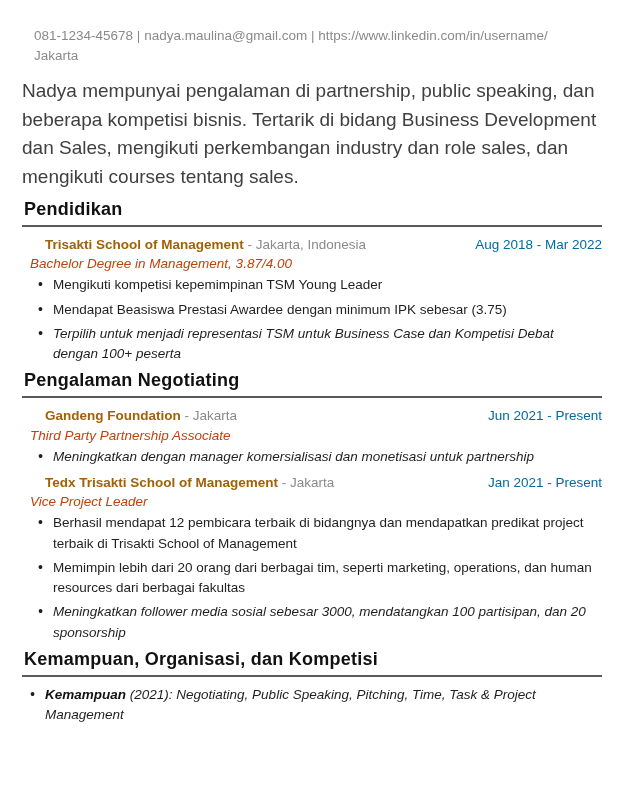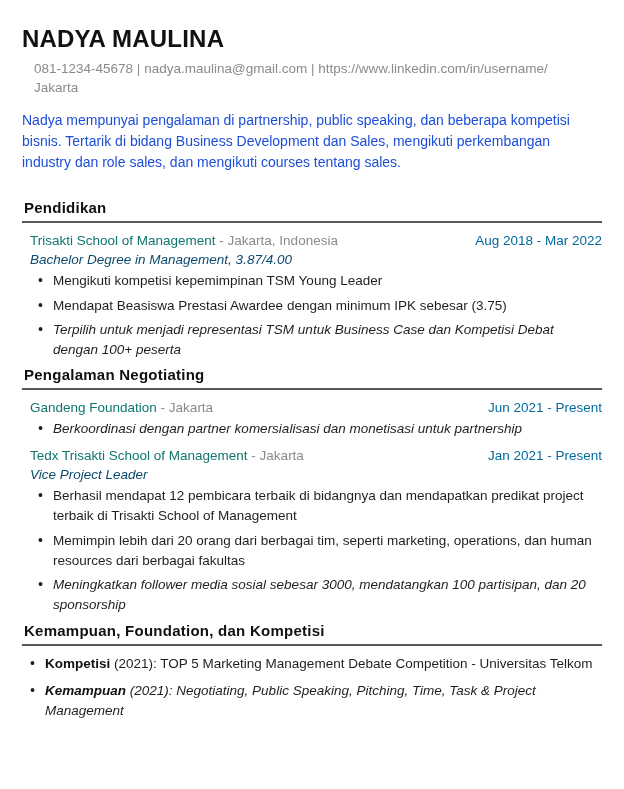--- a/index.html
+++ b/index.html
@@ -34,31 +34,31 @@
   }
   .contact {
     font-size: 13.5px;
     color: #8a8a8a;
     line-height: 1.45;
     margin: 0 0 12px 12px;
     max-width: 560px;
   }
   .contact .sep { color: #8a8a8a; }
   .summary {
-    font-size: 14px;
-    color: #1d4ed8;
+    font-size: 19px;
+    color: #404040;
     line-height: 1.5;
-    margin: 0 0 26px 0;
+    margin: 0 0 8px 0;
     max-width: 578px;
   }
 
   
   .section { margin-bottom: 2px; }
   .section-title {
-    font-size: 15px;
+    font-size: 18px;
     font-weight: bold;
     color: #111111;
     letter-spacing: 0.25px;
     padding: 0 0 5px 2px;
     margin: 0;
   }
   .section-rule {
     border: 0;
     border-top: 2px solid #5a5a5a;
     margin: 0 0 8px 0;
@@ -67,32 +67,32 @@
 
   
   .entry { margin: 0 0 4px 0; padding-left: 8px; }
   .entry-head {
     display: flex;
     justify-content: space-between;
     align-items: baseline;
     font-size: 13.5px;
     line-height: 1.42;
   }
-  .entry-org { font-weight: normal; color: #0f766e; }
+  .entry-org { font-weight: bold; color: #a16207; margin-left: 15px; }
   .entry-loc { color: #8a8a8a; font-weight: normal; }
   .entry-date {
     color: #0369a1;
     white-space: nowrap;
     padding-left: 14px;
     font-size: 13.5px;
   }
   .entry-role {
     font-style: italic;
     font-size: 13.5px;
-    color: #0c4a6e;
+    color: #c2410c;
     line-height: 1.42;
     margin: 0 0 2px 0;
   }
 
   
   ul.bullets {
     list-style: none;
     margin: 2px 0 6px 0;
     padding: 0;
   }
@@ -116,21 +116,20 @@
   }
   ul.bullets.skills > li { padding-left: 23px; margin-bottom: 7px; max-width: 572px; }
   .skill-label { font-weight: bold; color: #111111; }
 </style>
 </head>
 <body>
 
 <div class="page">
 
   <div>
-    <h1 class="name">NADYA MAULINA</h1>
     <div class="contact">
       <span>081-1234-45678</span>
       <span class="sep">|</span>
       <span>nadya.maulina@gmail.com</span>
       <span class="sep">|</span>
       <span>https://www.linkedin.com/in/username/</span>
       <br>
       <span>Jakarta</span>
     </div>
     <p class="summary">Nadya mempunyai pengalaman di partnership, public speaking, dan beberapa kompetisi bisnis. Tertarik di bidang Business Development dan Sales, mengikuti perkembangan industry dan role sales, dan mengikuti courses tentang sales.</p>
@@ -160,45 +159,45 @@
     <h2 class="section-title">Pengalaman Negotiating</h2>
     <hr class="section-rule">
 
     <div class="entry">
       <div class="entry-head">
         <div>
           <span class="entry-org">Gandeng Foundation</span><span class="entry-loc"> - </span><span class="entry-loc">Jakarta</span>
         </div>
         <div class="entry-date">Jun 2021 - Present</div>
       </div>
+      <div class="entry-role">Third Party Partnership Associate</div>
       <ul class="bullets">
-        <li>Berkoordinasi dengan partner komersialisasi dan monetisasi untuk partnership</li>
+        <li>Meningkatkan dengan manager komersialisasi dan monetisasi untuk partnership</li>
       </ul>
     </div>
 
     <div class="entry">
       <div class="entry-head">
         <div>
           <span class="entry-org">Tedx Trisakti School of Management</span><span class="entry-loc"> - </span><span class="entry-loc">Jakarta</span>
         </div>
         <div class="entry-date">Jan 2021 - Present</div>
       </div>
       <div class="entry-role">Vice Project Leader</div>
       <ul class="bullets">
         <li>Berhasil mendapat 12 pembicara terbaik di bidangnya dan mendapatkan predikat project terbaik di Trisakti School of Management</li>
         <li>Memimpin lebih dari 20 orang dari berbagai tim, seperti marketing, operations, dan human resources dari berbagai fakultas</li>
         <li>Meningkatkan follower media sosial sebesar 3000, mendatangkan 100 partisipan, dan 20 sponsorship</li>
       </ul>
     </div>
   </div>
 
   <div class="section">
-    <h2 class="section-title">Kemampuan, Foundation, dan Kompetisi</h2>
+    <h2 class="section-title">Kemampuan, Organisasi, dan Kompetisi</h2>
     <hr class="section-rule">
 
     <ul class="bullets skills">
-      <li><span class="skill-label">Kompetisi</span><span> (2021): TOP 5 Marketing Management Debate Competition - Universitas Telkom</span></li>
       <li><span class="skill-label">Kemampuan</span><span> (2021): Negotiating, Public Speaking, Pitching, Time, Task &amp; Project Management</span></li>
 
     </ul>
   </div>
 
 </div>
 
 </body></html>

